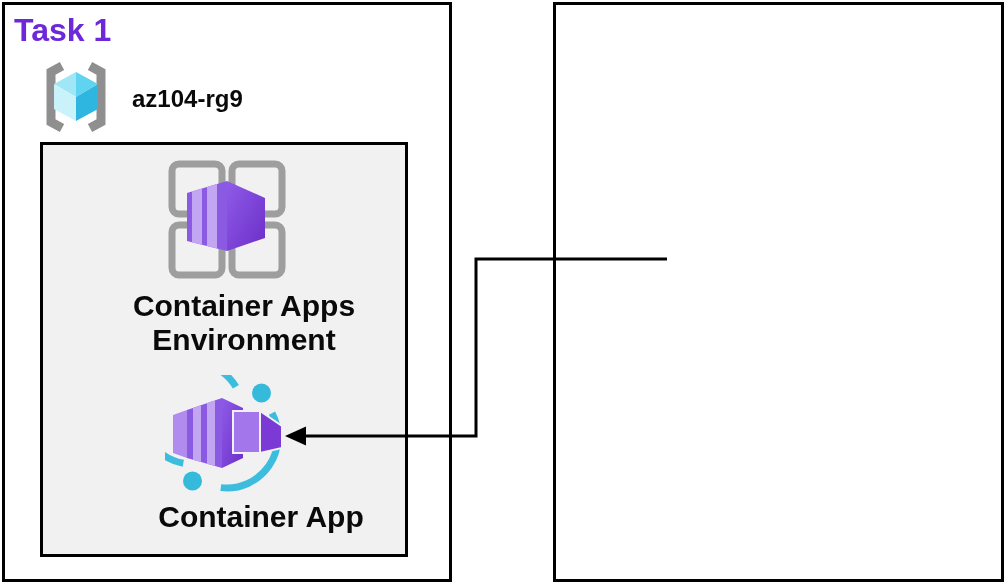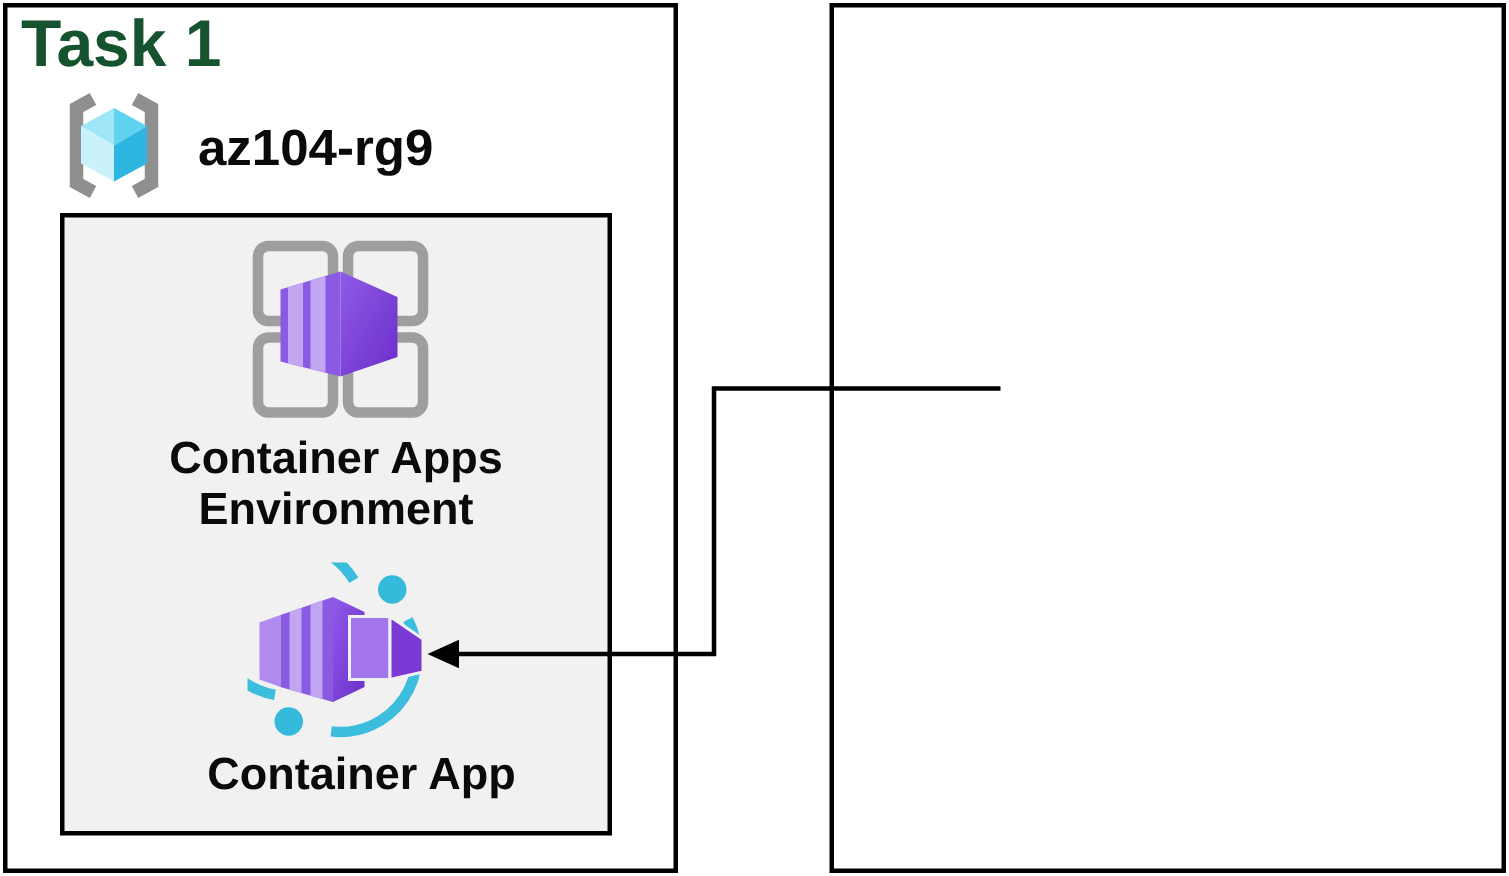--- a/index.html
+++ b/index.html
@@ -7,34 +7,34 @@
     position:relative;width:1006px;height:584px;background:#ffffff;overflow:hidden;
     font-family:"Liberation Sans",sans-serif;font-weight:700;color:#0a0a0a;
   }
   .task-box{
     position:absolute;top:2px;width:450px;height:580px;
     border:3px solid #000;box-sizing:border-box;background:#fff;
   }
   .task-box.t1{left:2px;}
   .task-box.t2{left:553px;width:451px;}
   .task-title{
-    position:absolute;top:7px;font-size:44px;line-height:36px;color:#14532d;white-space:nowrap;
+    position:absolute;top:7px;font-size:32px;line-height:36px;color:#6d28d9;white-space:nowrap;
   }
   .t1 .task-title{left:9px;}
   .t2 .task-title{left:26px;}
   .rg-icon{position:absolute;left:32px;top:53px;}
-  .rg-name{position:absolute;left:127px;top:74px;font-size:34px;line-height:40px;white-space:nowrap;color:#0a0a0a;}
+  .rg-name{position:absolute;left:127px;top:74px;font-size:24px;line-height:40px;white-space:nowrap;color:#0a0a0a;}
   .panel{
     position:absolute;border:3px solid #000;box-sizing:border-box;background:#F1F1F1;
   }
   .panel.p1{left:35px;top:137px;width:368px;height:415px;}
   .panel.p2{left:43px;top:135px;width:367px;height:316px;}
   .icon-abs{position:absolute;}
   .caption{
-    position:absolute;left:0;width:100%;text-align:center;color:#0a0a0a;
+    position:absolute;left:0;width:100%;text-align:center;color:#0a0a0a;padding-left:20px;
   }
   .caption.cae{top:144px;font-size:30px;line-height:34px;}
   .caption.cae .wrapbox{display:inline-block;max-width:300px;}
   .caption.ca{top:355px;font-size:30px;line-height:34px;margin-left:17px;}
   .caption.tv{top:228px;font-size:28px;line-height:32px;}
   .device-card{position:absolute;left:65px;top:27px;width:230px;height:180px;background:#ffffff;}
   .overlay{position:absolute;left:0;top:0;z-index:10;pointer-events:none;}
 </style>
 </head>
 <body>

